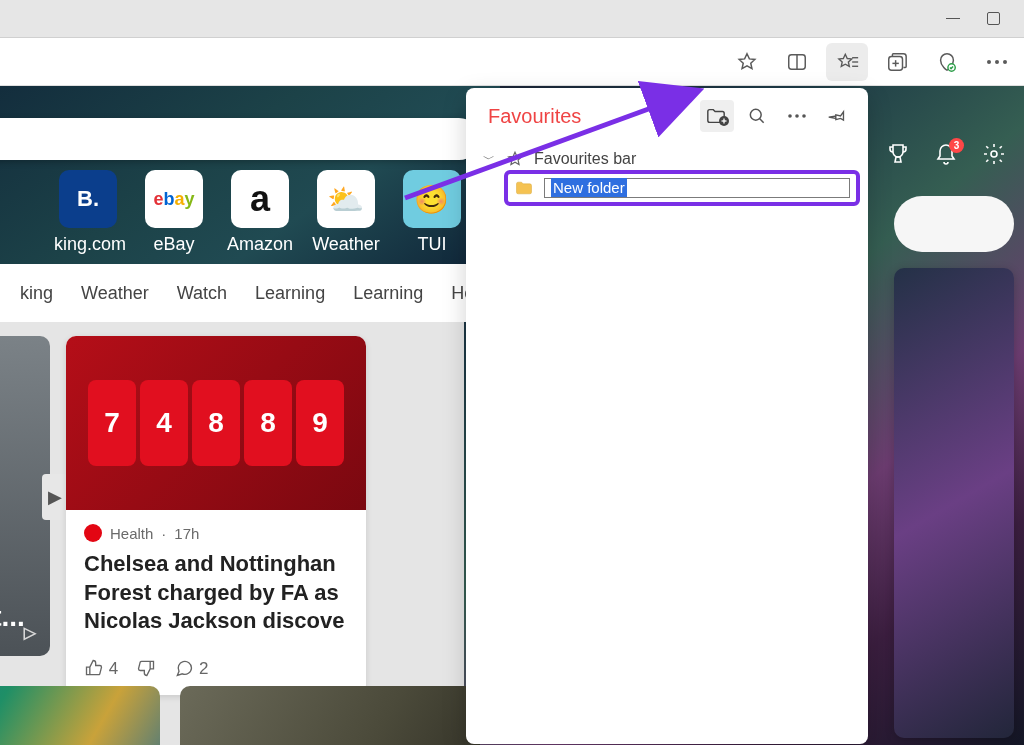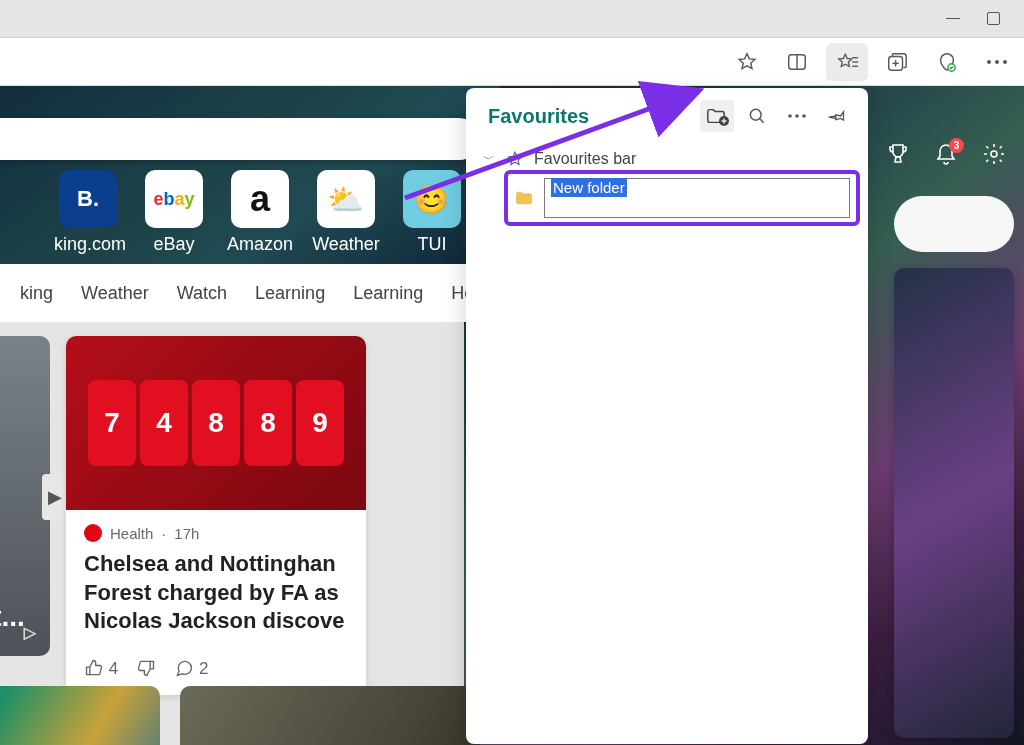--- a/index.html
+++ b/index.html
@@ -101,30 +101,30 @@
   .thumbs { position:absolute; left:-140px; top:600px; display:flex; gap:20px; }
   .thumb { width:300px; height:130px; border-radius:10px; }
   .thumb.sea { background:linear-gradient(120deg,#0b6aa1,#1f8f66 40%,#c9a23a 70%,#2b6e8e); }
   .thumb.trees { background:linear-gradient(120deg,#6b6a59,#4b4a3a 60%,#2f2e24); }
 
   
   .fav-panel { position:absolute; top:2px; left:466px; width:402px; height:656px;
     background:#fff; border-radius:8px; box-shadow:0 8px 24px rgba(0,0,0,.18);
     display:flex; flex-direction:column; }
   .fav-head { display:flex; align-items:center; padding:12px 14px 10px 22px; gap:6px; }
-  .fav-title { font-size:20px; font-weight:700; color:#0f766e; flex:1; }
+  .fav-title { font-size:20px; font-weight:400; color:#ef4444; flex:1; }
   .fav-head .hb { width:34px; height:32px; display:flex; align-items:center;
     justify-content:center; color:#555; border-radius:4px; }
   .fav-head .hb.hl { background:#efefef; }
   .fav-list { padding:2px 12px; font-size:16px; color:#444; }
   .fav-row { display:flex; align-items:center; gap:10px; padding:6px 4px; }
   .chev { color:#777; font-size:12px; width:14px; text-align:center; }
   .star-o { color:#666; }
   .folder { color:#f5c251; font-size:18px; }
-  .name-input { flex:1; height:40px; border:1px solid #7b7b7b; padding:0 6px;
+  .name-input { flex:1; height:20px; border:1px solid #7b7b7b; padding:0 6px;
     font-size:15px; }
   .name-input .sel { background:#2f6fe0; color:#fff; padding:1px 2px; }
   .new-folder-row { outline:4px solid #7a2fe6; outline-offset:0; border-radius:2px;
     margin-left:30px; padding:4px 6px; }
 
   
   .anno-arrow { position:absolute; pointer-events:none; left:395px; top:-8px;
     width:330px; height:130px; z-index:50; }
 </style>
 </head>

